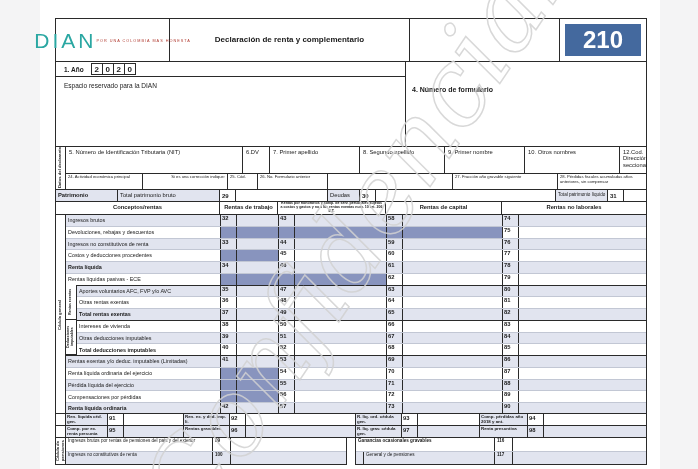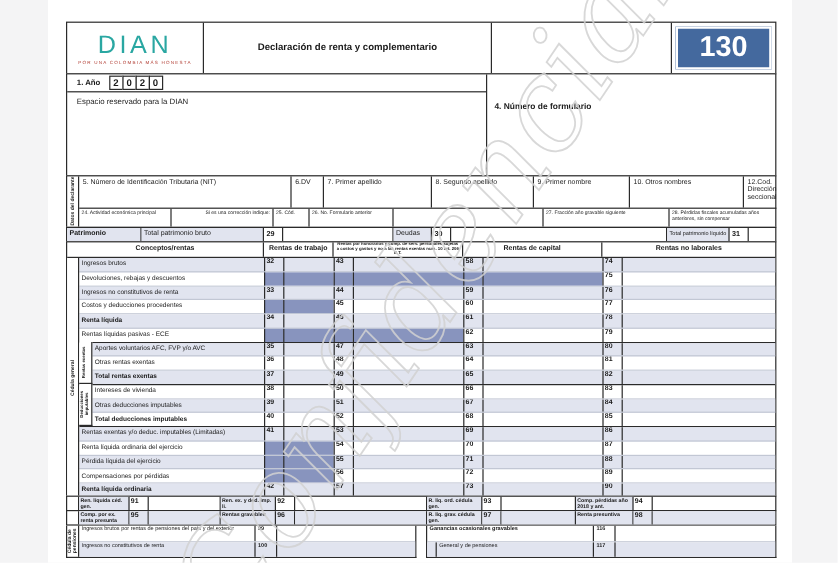--- a/index.html
+++ b/index.html
@@ -6,21 +6,21 @@
   body{width:698px;height:469px;background:#f4f4f5;position:relative;overflow:hidden;
        font-family:"Liberation Sans",sans-serif;color:#1a1a1a;}
   .sheet{position:absolute;left:40px;top:0;width:620px;height:469px;background:#ffffff;}
   .form{position:absolute;left:55px;top:18px;width:592px;}
   .sect{border:1px solid #2a2a2a;margin-top:-1px;background:#fff;box-sizing:border-box;position:relative;}
   .sect:first-child{margin-top:0;}
   *{box-sizing:border-box;}
 
   
   .hdr{display:flex;height:44px;}
-  .logo-box{width:114px;border-right:1px solid #2a2a2a;display:flex;flex-direction:column;justify-content:center;align-items:center;}
+  .logo-box{width:114px;border-right:1px solid #2a2a2a;display:flex;flex-direction:row;justify-content:center;align-items:center;}
   .logo-text{font-size:21px;letter-spacing:3px;color:#2aa7a2;font-weight:400;line-height:1;}
   .logo-tag{font-size:3.8px;color:#b03a30;letter-spacing:1px;margin-top:2px;white-space:nowrap;}
   .title-box{width:240px;border-right:1px solid #2a2a2a;display:flex;flex-direction:column;justify-content:center;align-items:center;}
   .title-box div{font-size:8px;font-weight:700;line-height:1.25;white-space:nowrap;}
   .blank-box{flex:1;border-right:1px solid #2a2a2a;}
   .num-box{width:86px;padding:3px;}
   .num-inner{width:100%;height:100%;background:#44699e;box-shadow:inset 0 0 0 2px #fff;
              display:flex;align-items:center;justify-content:center;color:#fff;font-size:24px;font-weight:700;}
 
   
@@ -123,21 +123,21 @@
   <div class="sect hdr">
     <div class="logo-box">
       <div class="logo-text">DIAN</div>
       <div class="logo-tag">POR UNA COLOMBIA MÁS HONESTA</div>
     </div>
     <div class="title-box">
       <div>Declaración de renta y complementario</div>
     </div>
     <div class="blank-box"></div>
     <div class="num-box">
-      <div class="num-inner">130</div>
+      <div class="num-inner">210</div>
     </div>
   </div>
 
   <div class="sect panel">
     <div class="panel-left">
       <div class="year-row">
         <span class="year-label">1. Año</span>
         <span class="digits">
           <span class="digit">2</span>
           <span class="digit">0</span>

